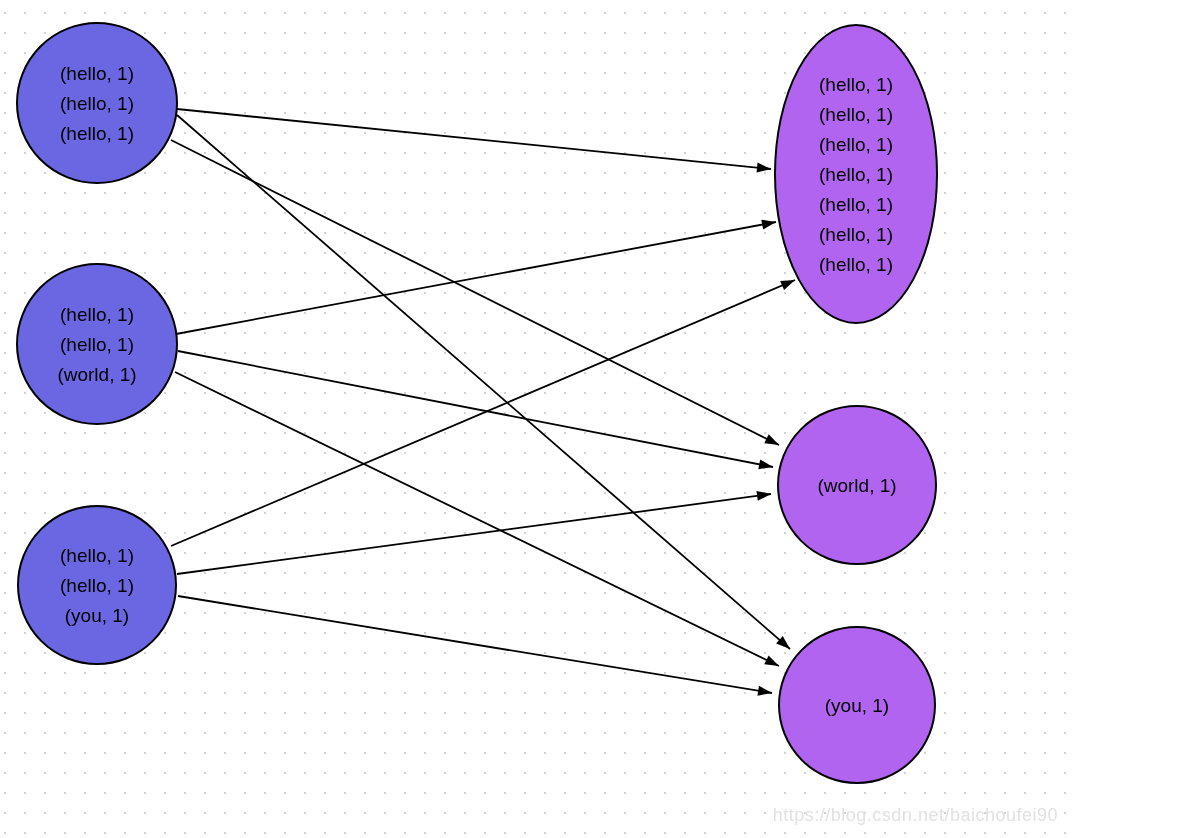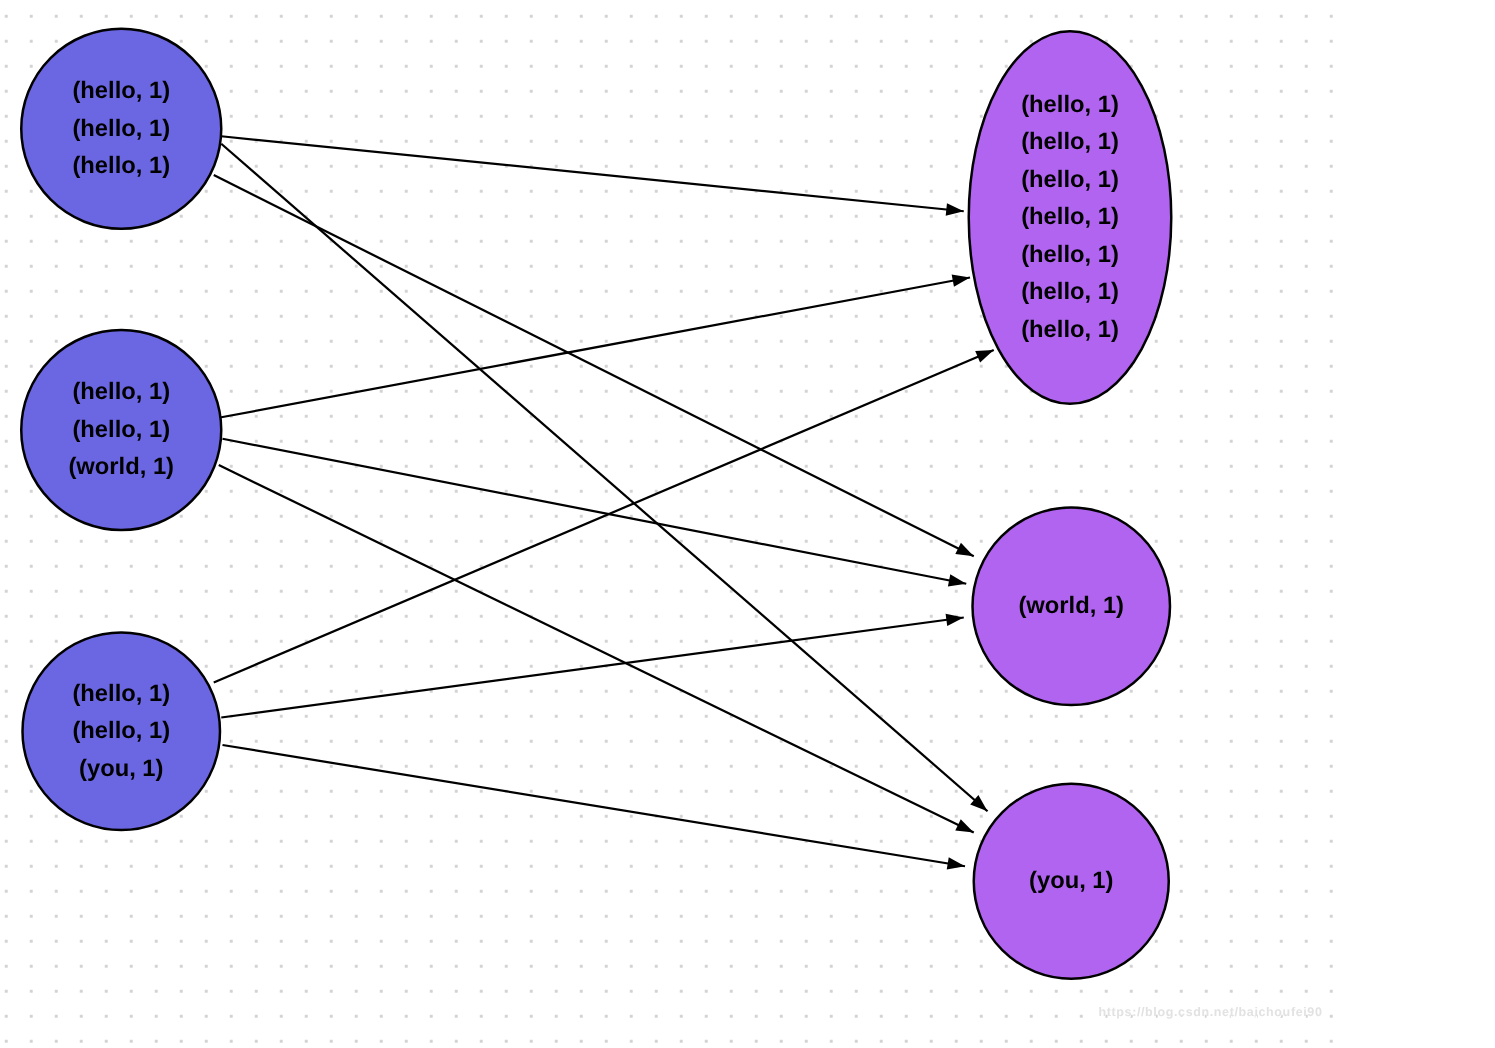--- a/index.html
+++ b/index.html
@@ -12,37 +12,36 @@
   }
   .stage {
     position: relative;
     width: 1068px;
     height: 838px;
     background-color: #ffffff;
     
     background-image: radial-gradient(circle, #d2d2d2 1.1px, rgba(255,255,255,0) 1.4px);
     background-size: 20px 20px;
     background-position: 15px 3px;
-    font-weight: bold;
   }
   svg.diagram {
     position: absolute;
     left: 0;
     top: 0;
   }
   .node-label {
     font-family: "Liberation Sans", "DejaVu Sans", sans-serif;
     font-size: 19px;
     fill: #000000;
   }
   .watermark {
     position: absolute;
     top: 805px;
     right: 10px;
-    font-size: 10px;
+    font-size: 18px;
     letter-spacing: 0.5px;
     color: #e2e2e2;
     text-shadow: 0 1px 0 #ffffff;
     white-space: nowrap;
     user-select: none;
   }
 </style>
 </head>
 <body>
 

